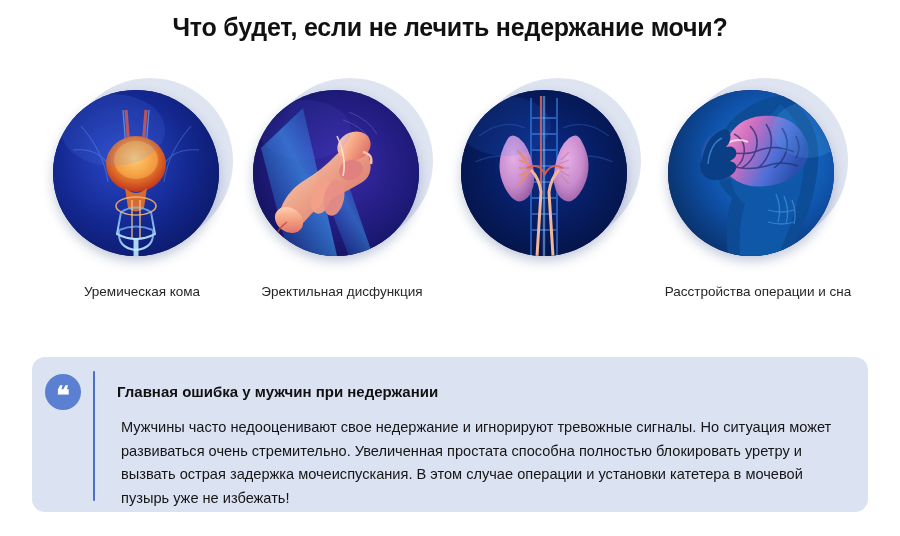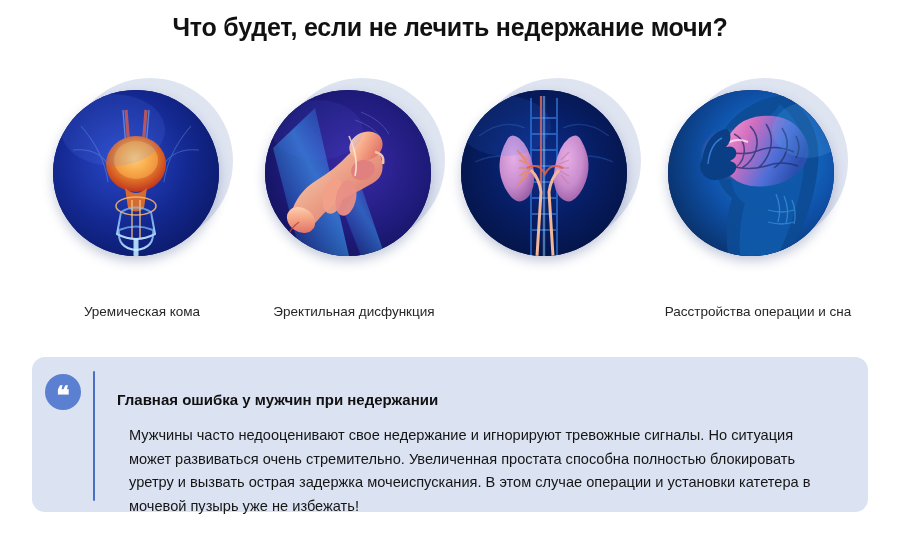--- a/index.html
+++ b/index.html
@@ -39,21 +39,21 @@
     width: 900px;
     height: 240px;
   }
   .card {
     position: absolute;
     top: 0;
     width: 206px;
     height: 240px;
   }
   .card-c0 { left: 39px; }
-  .card-c1 { left: 251px; }
+  .card-c1 { left: 239px; }
   .card-c2 { left: 447px; }
   .card-c3 { left: 654px; }
 
   
   .card-shadow-circle {
     position: absolute;
     left: 28px;
     top: 0px;
     width: 166px;
     height: 166px;
@@ -77,21 +77,20 @@
   .card-label {
     position: absolute;
     left: 0;
     top: 205px;
     width: 206px;
     text-align: center;
     font-size: 13.5px;
     line-height: 18px;
     color: #262626;
     white-space: nowrap;
-    margin-top: 20px;
   }
   .card-c3 .card-label { left: -6px; width: 220px; }
 
   
   .callout {
     position: absolute;
     left: 32px;
     top: 357px;
     width: 836px;
     height: 155px;
@@ -128,27 +127,27 @@
     position: absolute;
     left: 85px;
     top: 17px;
     right: 22px;
   }
   .callout-heading {
     font-size: 15px;
     font-weight: 700;
     color: #111111;
     line-height: 20px;
-    margin: 16px 0 14px 0;
+    margin: 8px 0 14px 0;
   }
   .callout-text {
     font-size: 14.6px;
     line-height: 23.5px;
     color: #151515;
-    margin: 12px;
+    margin: 4px;
     max-width: 730px;
   }
 </style>
 </head>
 <body>
 
 <div class="page-title">Что будет, если не лечить недержание мочи?</div>
 
 <div class="cards-row">
 

